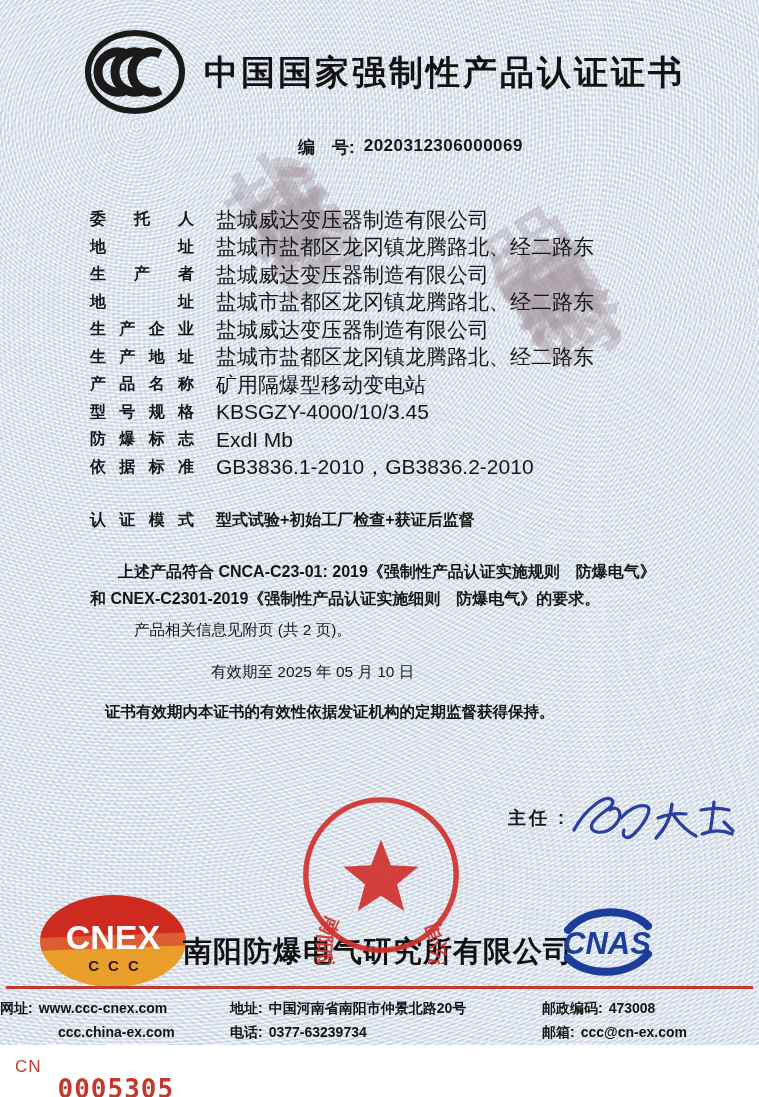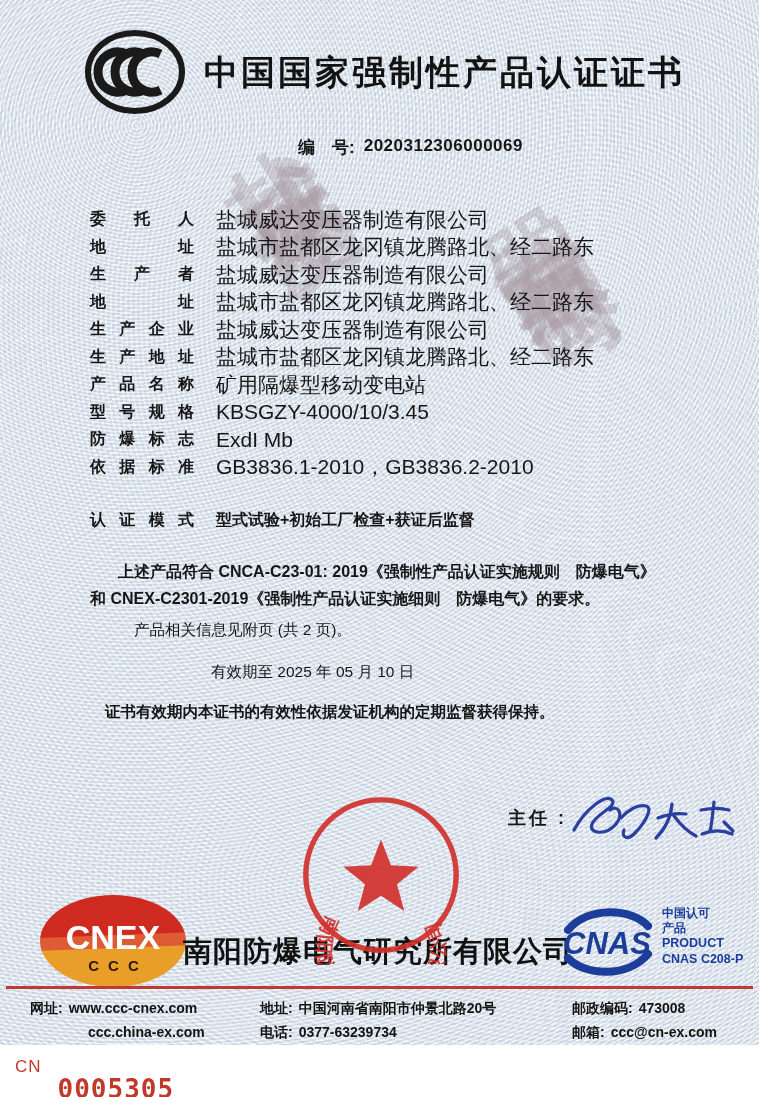--- a/index.html
+++ b/index.html
@@ -65,21 +65,21 @@
   .cnas-text{left:662px;top:906px;color:#1c3d99;line-height:1.25;}
   .cnas-text .zh{font-size:12px;font-weight:700;}
   .cnas-text .en{font-size:12.5px;font-weight:700;}
 
   .redline{left:6px;top:986px;width:747px;height:2.5px;background:#c03a34;}
 
   
   .footer{left:0;top:996px;width:759px;font-size:14px;font-weight:700;color:#131313;}
   .footer .cols{display:flex;}
   .fcol{line-height:24px;}
-  .fcol1{margin-left:30px;width:230px;}
+  .fcol1{width:230px;}
   .fcol1 .l2{padding-left:58px;}
   .fcol2{width:312px;}
   .fcol3{width:180px;}
   .lbl{margin-right:6px;}
 
   
   .serial{left:15px;top:1054px;display:flex;align-items:flex-start;color:#c0392b;}
   .serial .pre{font-size:17px;font-weight:500;margin-top:3px;letter-spacing:1px;text-align:right;}
   .serial .num{font-family:"DejaVu Sans Mono","Liberation Mono",monospace;font-size:26px;font-weight:600;margin-left:16px;letter-spacing:1px;margin-top:20px;}
 </style>
@@ -202,26 +202,20 @@
     <text x="80" y="78" text-anchor="middle" font-size="15" font-weight="bold" fill="#2a1808" letter-spacing="9">CCC</text>
   </svg>
 
   <div class="layer issuer-name">南阳防爆电气研究所有限公司</div>
 
   <svg class="layer cnas-logo" width="104" height="72" viewBox="0 0 104 72">
     <path d="M 12 24 C 32 0, 76 2, 92 20" fill="none" stroke="#1c3d99" stroke-width="8" stroke-linecap="round"></path>
     <path d="M 92 48 C 72 72, 28 70, 12 52" fill="none" stroke="#1c3d99" stroke-width="8" stroke-linecap="round"></path>
     <text x="7" y="48" font-size="31" font-weight="bold" font-style="italic" fill="#1c3d99">CNAS</text>
   </svg>
-  <div class="layer cnas-text">
-    <div class="zh">中国认可</div>
-    <div class="zh">产品</div>
-    <div class="en">PRODUCT</div>
-    <div class="en">CNAS C208-P</div>
-  </div>
 
   <div class="layer redline"></div>
 
   <div class="layer footer">
     <div class="cols">
       <div class="fcol fcol1">
         <div><span class="lbl">网址:</span><span>www.ccc-cnex.com</span></div>
         <div class="l2">ccc.china-ex.com</div>
       </div>
       <div class="fcol fcol2">

